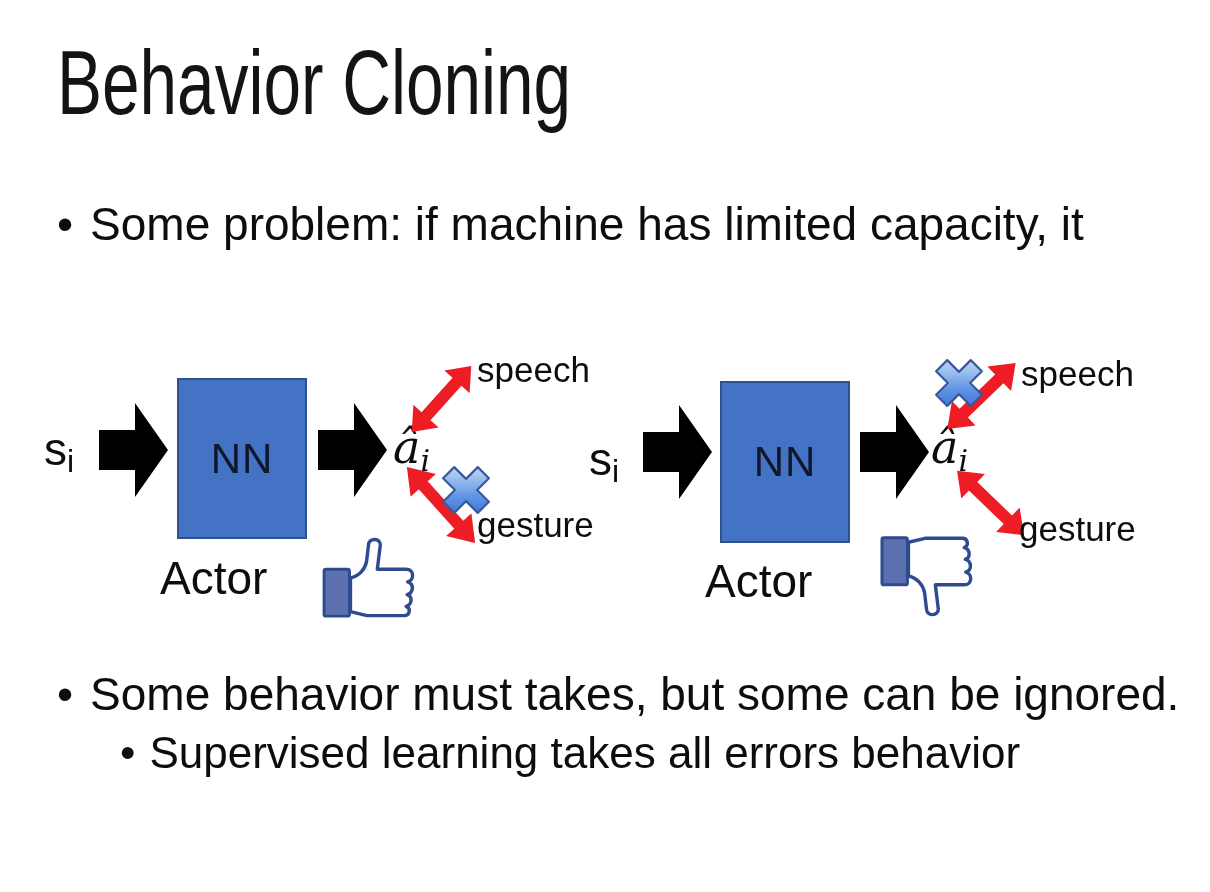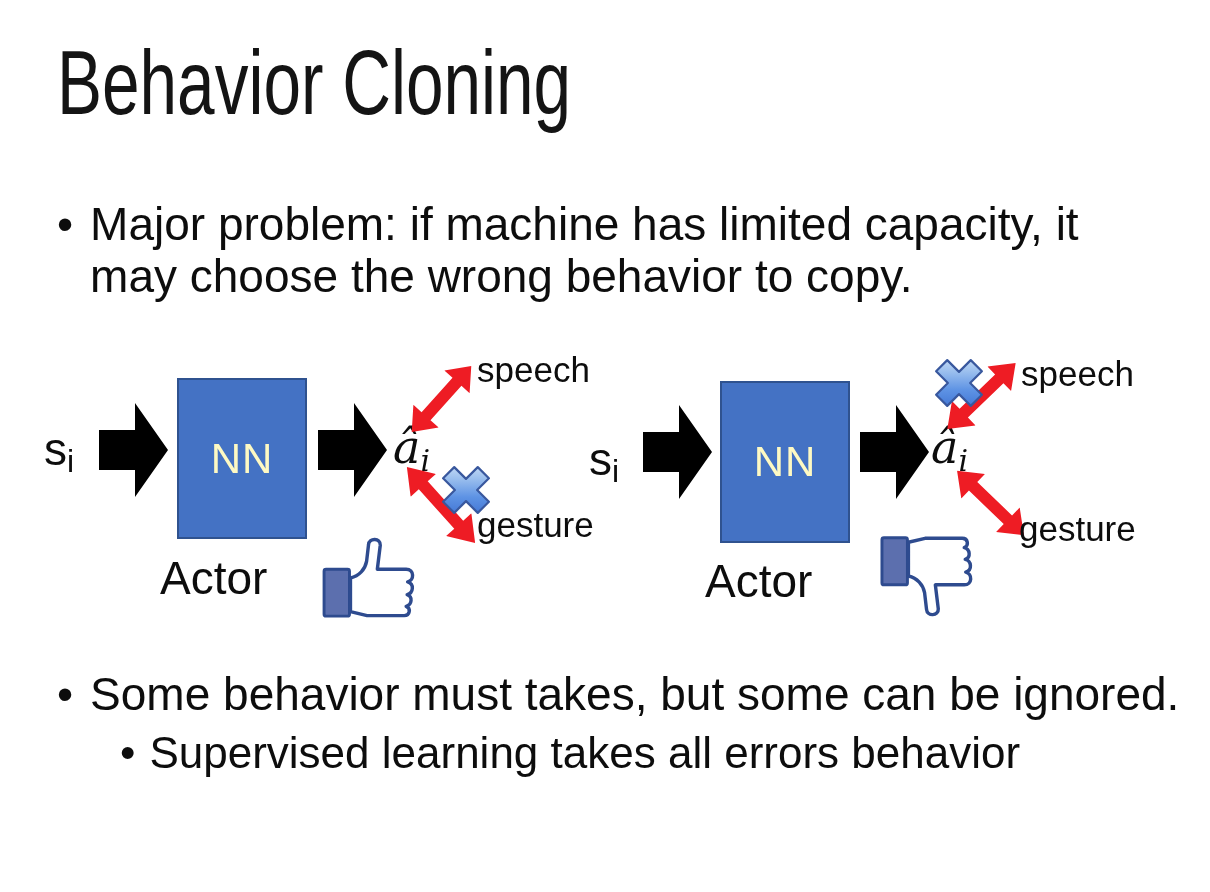--- a/index.html
+++ b/index.html
@@ -23,21 +23,21 @@
   .b2sub{left:120px;top:728px;font-size:44px;line-height:50px;}
   .b2sub .bullet-dot{margin-right:14px;}
   
   .si{font-size:46px;line-height:1;white-space:nowrap;}
   .si sub{font-size:32px;line-height:1;vertical-align:-0.22em;}
   .ahat{font-family:"DejaVu Serif",serif;font-style:italic;font-size:46px;line-height:1;white-space:nowrap;}
   .ahat sub{font-size:30px;line-height:1;vertical-align:-0.28em;}
   .nnbox{
     width:130px;background:#4472C4;border:2px solid #2F528F;box-sizing:border-box;
     display:flex;align-items:center;justify-content:center;
-    color:#fef9c3;font-size:42px;letter-spacing:1px;
+    color:#0f172a;font-size:42px;letter-spacing:1px;
   }
   .actor{font-size:46px;line-height:1;text-align:center;width:92px;}
   .sg-label{font-size:35px;line-height:1;white-space:nowrap;}
   .blockarrow{display:block;}
   .redarrow{display:block;}
   .cross{display:block;z-index:5;}
   .thumb{display:block;z-index:6;}
   .layer{position:absolute;inset:0;}
   
   .artifact{
@@ -58,22 +58,22 @@
         <stop offset="0.6" stop-color="#5E93E4"></stop>
         <stop offset="1" stop-color="#3366CC"></stop>
       </linearGradient>
     </defs>
   </svg>
 
   <div class="abs title">Behavior Cloning</div>
 
   <div class="abs b1 bullet-row">
     <span class="bullet-dot">•</span>
-    <span><span>Major problem: if machine has limited capacity, it</span><br>
-    <span>may choose the wrong behavior to copy.</span></span>
+    <span><span>Some problem: if machine has limited capacity, it</span><br>
+    </span>
   </div>
 
   <div class="layer">
     <div class="abs si" style="left:44px;top:426px;"><span>s</span><sub>i</sub></div>
 
     <svg class="abs blockarrow" style="left:99px;top:403px;" width="69" height="94" viewBox="0 0 69 94">
       <polygon points="0,27 36,27 36,0 69,47 36,94 36,67 0,67" fill="#000000"></polygon>
     </svg>
 
     <div class="abs nnbox" style="left:177px;top:378px;height:161px;">

